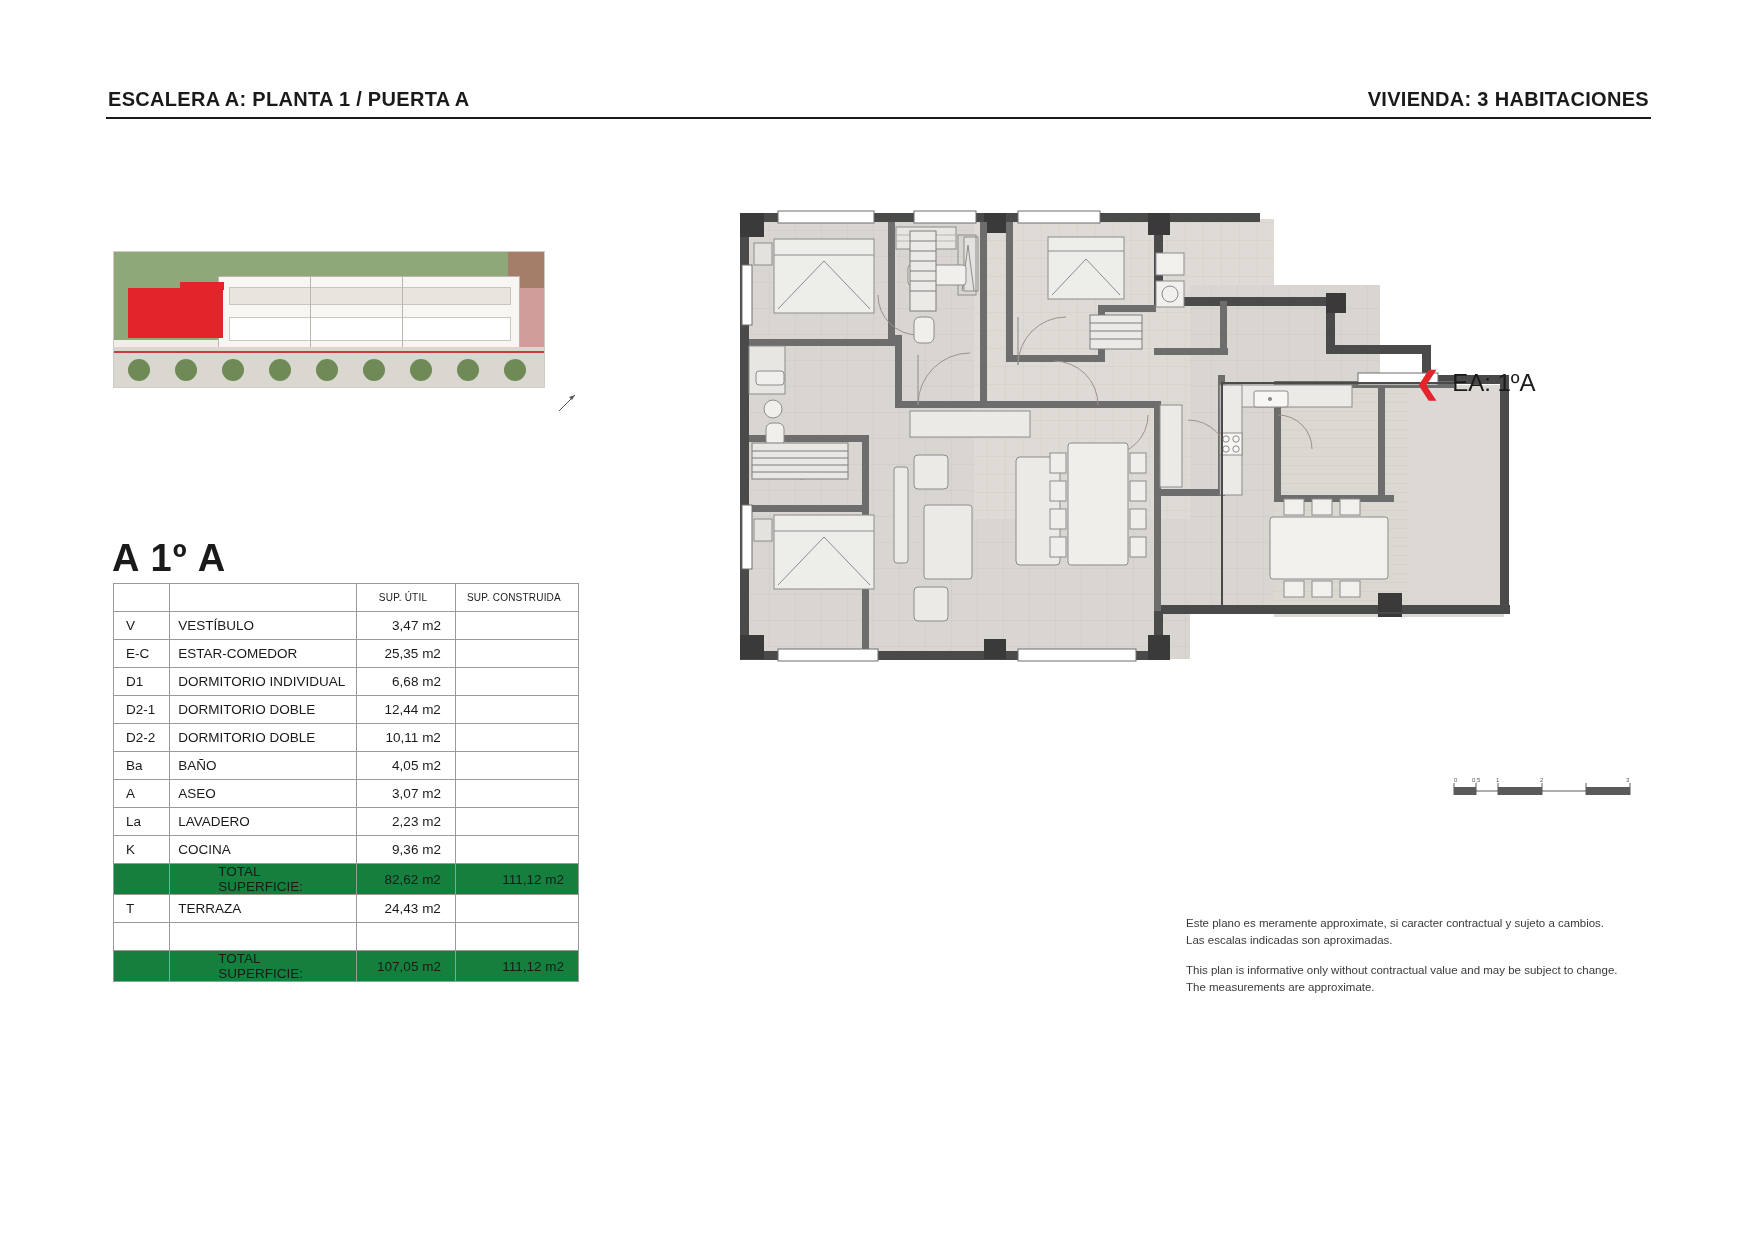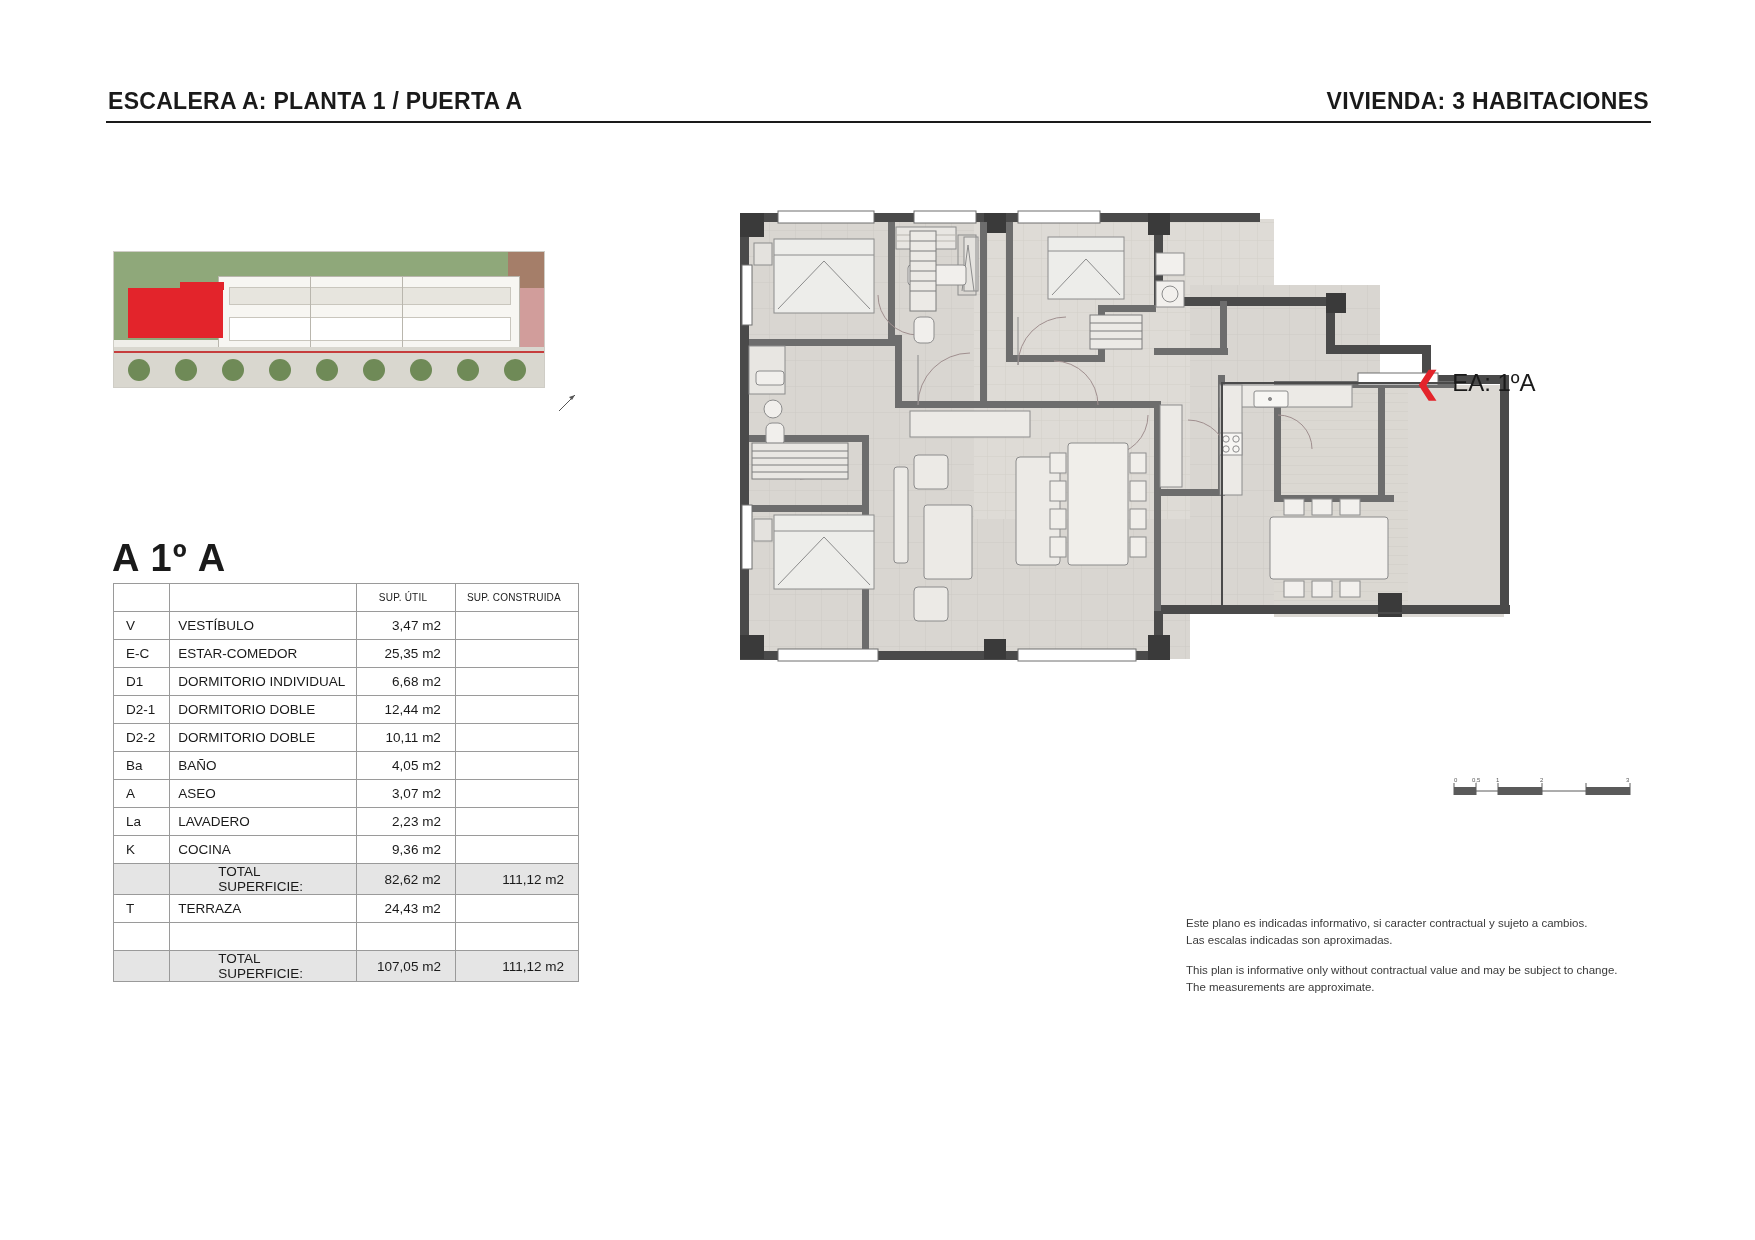--- a/index.html
+++ b/index.html
@@ -12,21 +12,21 @@
     overflow:hidden;
   }
   .page{position:absolute;inset:0;}
 
   
   .header{
     position:absolute;left:106px;top:88px;width:1545px;
   }
   .header-row{
     display:flex;justify-content:space-between;align-items:flex-end;
-    font-size:23px;font-weight:bold;letter-spacing:.3px;
+    font-size:20px;font-weight:bold;letter-spacing:.3px;
   }
   .header-rule{
     margin-top:6px;border-bottom:2px solid #1a1a1a;width:100%;
   }
   .header-left{padding-left:2px;}
   .header-right{padding-right:2px;}
 
   
   .sitemap{
     position:absolute;left:113px;top:251px;width:430px;height:135px;
@@ -73,21 +73,21 @@
     border:1px solid #9a9a9a;
     padding:0 8px;height:27px;
     font-weight:normal;font-size:13.5px;color:#1a1a1a;
     background:#fff;
   }
   th{font-size:10px;text-align:center;letter-spacing:.2px;}
   .c-code{width:48px;text-align:left;padding-left:12px;}
   .c-name{width:172px;text-align:left;margin-top:48px;}
   .c-util{width:108px;text-align:right;padding-right:14px;}
   .c-constr{width:130px;text-align:right;padding-right:14px;}
-  .row-total td{background:#e5e5e5;}
+  .row-total td{background:#15803d;}
   .row-total .c-name{padding-left:48px;}
   .t-head th{background:#fff;}
   .terraza-row td{height:27px;}
   .spacer-row td{border:1px solid #9a9a9a;height:27px;}
 
   
   .plan{
     position:absolute;left:718px;top:205px;width:900px;height:520px;
   }
   .plan svg{display:block;}
@@ -496,21 +496,21 @@
       <text x="2" y="7" font-size="6" fill="#5a5a5a" font-family="Liberation Sans, sans-serif">0</text>
       <text x="20" y="7" font-size="6" fill="#5a5a5a" font-family="Liberation Sans, sans-serif">0,5</text>
       <text x="44" y="7" font-size="6" fill="#5a5a5a" font-family="Liberation Sans, sans-serif">1</text>
       <text x="88" y="7" font-size="6" fill="#5a5a5a" font-family="Liberation Sans, sans-serif">2</text>
       <text x="174" y="7" font-size="6" fill="#5a5a5a" font-family="Liberation Sans, sans-serif">3</text>
     </svg>
   </div>
 
   <div class="disclaimer">
     <p>
-      <span>Este plano es indicadas informativo, si caracter contractual y sujeto a cambios.</span><br>
+      <span>Este plano es meramente approximate, si caracter contractual y sujeto a cambios.</span><br>
       <span>Las escalas indicadas son aproximadas.</span>
     </p>
     <p>
       <span>This plan is informative only without contractual value and may be subject to change.</span><br>
       <span>The measurements are approximate.</span>
     </p>
   </div>
 
 </div>
 

